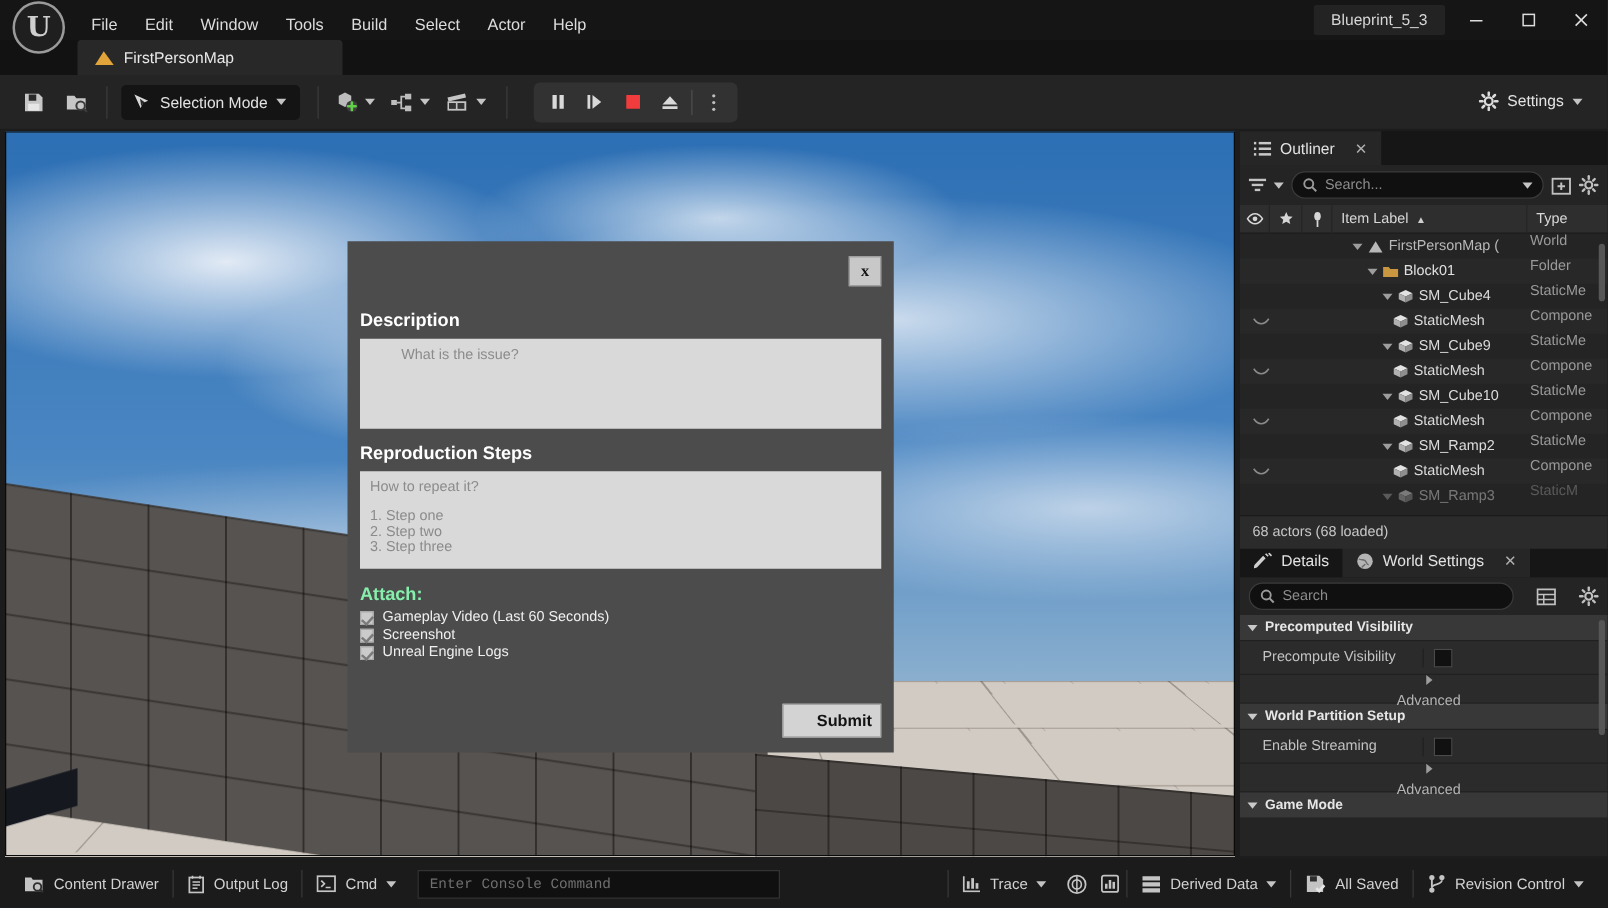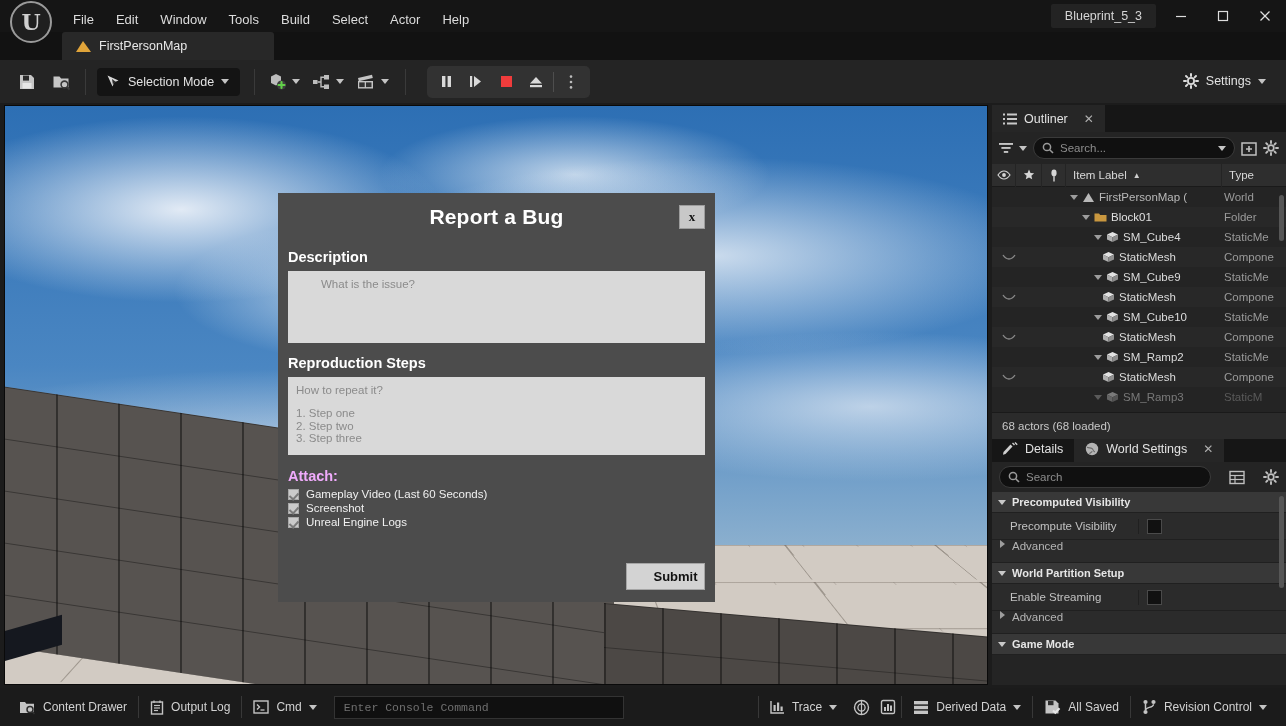--- a/index.html
+++ b/index.html
@@ -106,21 +106,21 @@
     border:1px solid #9d9d9d; display:flex; align-items:center; justify-content:center;
     color:#141414; font-size:13px; font-weight:bold; font-family:"Liberation Serif", serif;
   }
   .dlg-body { position:absolute; left:10px; top:56px; width:417px; }
   .fld-label { color:#ffffff; font-size:14.5px; font-weight:bold; margin-bottom:6px; }
   .fld-box { width:417px; background:#d9d9d9; color:#8b8b8b; font-size:11.5px; padding:7px 8px; line-height:1.08; }
   .fld-box.desc { height:72px;padding-left:33px; }
   .fld-box.repro { height:78px; }
   .repro-line { margin:0; }
   .repro-gap { height:11px; }
-  .attach-title { color:#f0abfc; font-size:14.5px; font-weight:bold; margin:13px 0 4px; }
+  .attach-title { color:#86efac; font-size:14.5px; font-weight:bold; margin:13px 0 4px; }
   .chk-row { display:flex; align-items:center; gap:7px; margin:2px 0; }
   .chkbox {
     width:11px; height:11px; background:#cbcbcb; border:1px solid #a9a9a9; position:relative; flex:0 0 auto;
   }
   .chkbox:after {
     content:""; position:absolute; left:2px; top:1px; width:4px; height:7px;
     border:solid #7b7b7b; border-width:0 2px 2px 0; transform:rotate(42deg);
   }
   .chk-label { color:#f0f0f0; font-size:11.5px; }
   .submit-btn {
@@ -137,35 +137,35 @@
   .ptab .x { color:#b0b0b0; font-size:12px; margin-left:9px; }
   .outliner-body { background:#242424; height:303px; position:relative; }
   .filterrow { height:32px; display:flex; align-items:center; padding:0 7px; gap:6px; }
   .searchbox {
     flex:1; height:22px; background:#101010; border:1px solid #3a3a3a; border-radius:11px;
     display:flex; align-items:center; gap:6px; padding:0 8px; color:#8d8d8d; font-size:11.5px;
   }
   .colhead { height:23px; background:#2e2e2e; display:flex; align-items:center; color:#d8d8d8; font-size:11.5px; border-bottom:1px solid #1a1a1a; }
   .colhead .c { display:flex; align-items:center; justify-content:center; height:23px; border-right:1px solid #242424; }
   .tree { position:relative; height:225px; overflow:hidden; background:#242424; }
-  .trow { height:20px; display:flex; align-items:center; font-size:11.5px; position:relative; }
+  .trow { height:20px; display:flex; font-size:11.5px; position:relative;gap:12px; }
   .trow:nth-child(even) { background:#282828; }
   .t-eye { width:34px; display:flex; align-items:center; justify-content:center; color:#8a8a8a; font-size:10px; }
   .t-label { flex:1; display:flex; align-items:center; gap:4px; color:#b9b9b9; overflow:hidden; white-space:nowrap; }
   .t-type { width:62px; color:#9a9a9a; overflow:hidden; white-space:nowrap; }
   .tri { width:0;height:0;border-left:4.5px solid transparent;border-right:4.5px solid transparent;border-top:5.5px solid #9d9d9d; flex:0 0 auto; }
   .actorcount { height:27px; background:#2b2b2b; display:flex; align-items:center; padding:0 10px; color:#c7c7c7; font-size:11.5px; border-top:1px solid #1a1a1a; }
   .details-body { background:#242424; position:relative; height:calc(100% - 357px); }
   .dsearchrow { height:30px; display:flex; align-items:center; padding:0 7px; gap:18px; }
   .prop-cat { height:21px; background:#383838; display:flex; align-items:center; gap:6px; padding:0 6px; color:#e6e6e6; font-size:11px; font-weight:bold; border-bottom:1px solid #202020; }
   .prop-row { height:27px; display:flex; align-items:center; border-bottom:1px solid #202020; background:#2b2b2b; }
   .prop-name { width:146px; padding-left:18px; color:#c2c2c2; font-size:11.5px; }
   .prop-val { flex:1; display:flex; align-items:center; padding-left:8px; border-left:1px solid #202020; }
   .prop-chk { width:15px; height:15px; background:#111; border:1px solid #4a4a4a; }
-  .sub-row { height:23px; display:flex; gap:7px; padding-left:8px; color:#b4b4b4; font-size:11.5px; background:#2b2b2b; border-bottom:1px solid #202020; }
+  .sub-row { height:23px; display:flex; align-items:center; gap:7px; padding-left:8px; color:#b4b4b4; font-size:11.5px; background:#2b2b2b; border-bottom:1px solid #202020;flex-direction:column; }
   .tri-r { width:0;height:0;border-top:4.5px solid transparent;border-bottom:4.5px solid transparent;border-left:5.5px solid #9d9d9d; }
   .tri-d { width:0;height:0;border-left:4.5px solid transparent;border-right:4.5px solid transparent;border-top:5.5px solid #c9c9c9; }
   .vscroll { position:absolute; right:2px; width:5px; background:#565656; border-radius:3px; }
 
   
   .statusbar { position:absolute; left:0; bottom:0; width:1286px; height:38px; background:#1b1b1b; display:flex; align-items:center; }
   .sb-item { height:30px; display:flex; align-items:center; gap:7px; padding:0 11px; color:#d2d2d2; font-size:12px; border-radius:3px; }
   .sb-sep { width:1px; height:22px; background:#383838; }
   .cmdbox {
     width:290px; height:23px; background:#101010; border:1px solid #333; margin-left:6px;
@@ -330,21 +330,20 @@
     <div class="sky"></div>
     <div class="wall-far"></div>
     <div class="floor"></div>
     <div class="wall-left"></div>
     <div class="wall-right"></div>
     <div class="dark-patch"></div>
     <div class="vp-border"></div>
   </div>
 
   <div class="dialog">
-    <div class="dlg-title">Report a Bug</div>
     <div class="dlg-close">x</div>
 
     <div class="dlg-body">
       <div class="fld-label">Description</div>
       <div class="fld-box desc">What is the issue?</div>
 
       <div class="fld-label" style="margin-top:12px">Reproduction Steps</div>
       <div class="fld-box repro">
         <div class="repro-line">How to repeat it?</div>
         <div class="repro-gap"></div>

